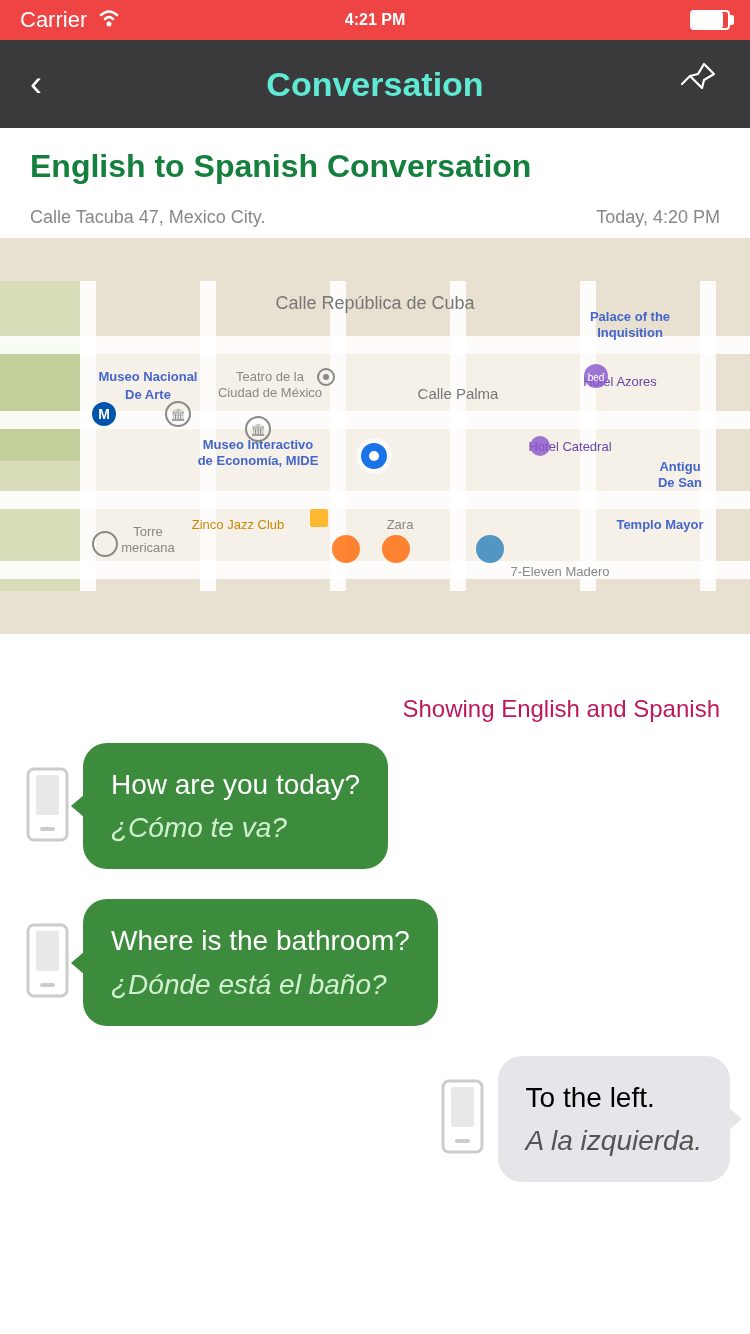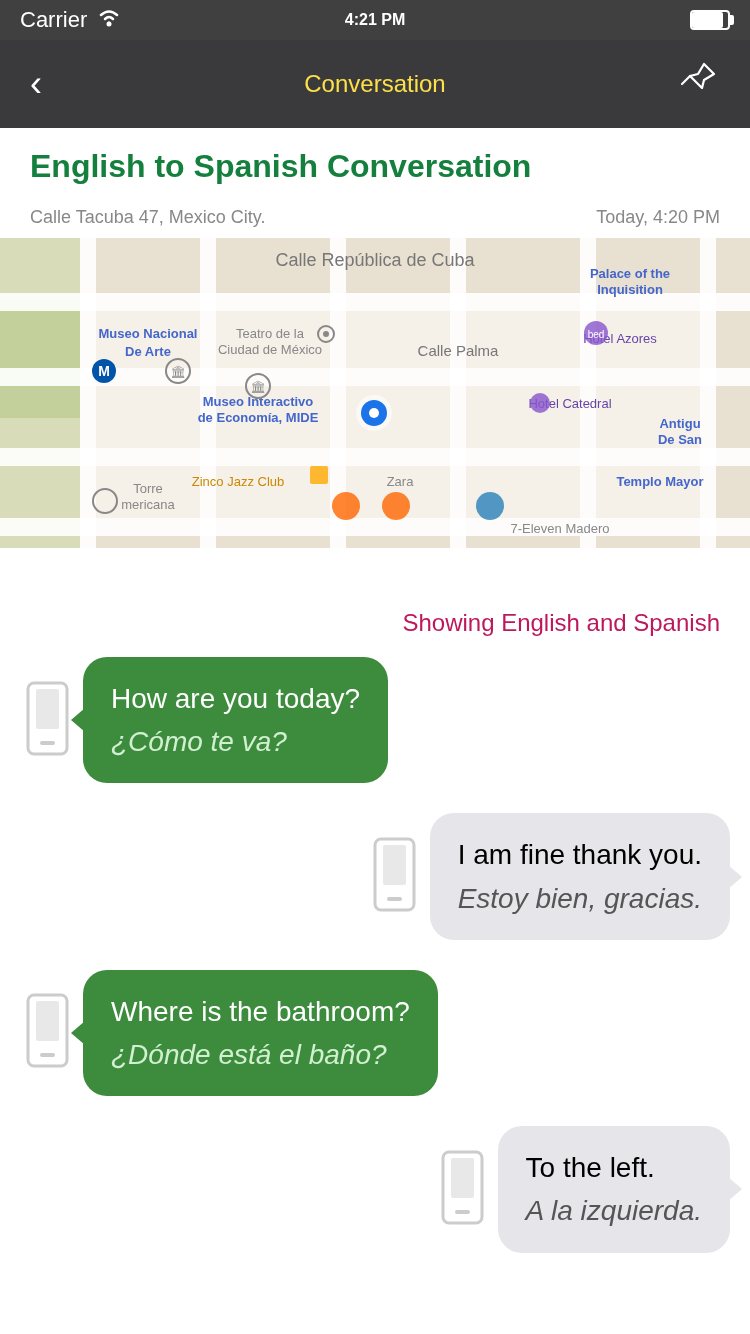--- a/index.html
+++ b/index.html
@@ -7,21 +7,21 @@
     body {
       width: 750px;
       min-height: 1334px;
       font-family: -apple-system, 'Helvetica Neue', Arial, sans-serif;
       background: #fff;
       overflow-x: hidden;
     }
 
     
     .status-bar {
-      background: #404040;
+      background: #ef4444;
       color: #fff;
       height: 40px;
       display: flex;
       align-items: center;
       justify-content: space-between;
       padding: 0 20px;
       font-size: 22px;
       font-weight: 500;
     }
     .status-bar .carrier-wifi { display: flex; align-items: center; gap: 8px; }
@@ -45,23 +45,23 @@
       padding: 0 30px;
     }
     .nav-back {
       color: #fff;
       font-size: 36px;
       font-weight: 300;
       cursor: pointer;
       width: 60px;
     }
     .nav-title {
-      color: #fde047;
-      font-size: 24px;
-      font-weight: 400;
+      color: #5eead4;
+      font-size: 34px;
+      font-weight: 700;
     }
     .nav-pin {
       color: #fff;
       font-size: 32px;
       width: 60px;
       text-align: right;
       cursor: pointer;
     }
 
     
@@ -78,21 +78,21 @@
     .conversation-meta {
       display: flex;
       justify-content: space-between;
       color: #888;
       font-size: 18px;
     }
 
     
     .map-container {
       width: 750px;
-      height: 310px;
+      height: 396px;
       background: #e8e0d0;
       position: relative;
       overflow: hidden;
     }
     .map-svg {
       width: 100%;
       height: 100%;
     }
 
     
@@ -318,33 +318,20 @@
         <rect x="16" y="8" width="23" height="40" rx="2" fill="#e8e8e8"></rect>
         <rect x="20" y="60" width="15" height="4" rx="2" fill="#ccc"></rect>
       </svg>
     </div>
     <div class="bubble green">
       <span>How are you today?</span>
       <span class="translation">¿Cómo te va?</span>
     </div>
   </div>
 
-  <div class="message-row right">
-    <div class="bubble gray">
-      <span>I am fine thank you.</span>
-      <span class="translation">Estoy bien, gracias.</span>
-    </div>
-    <div>
-      <svg width="55" height="75" viewBox="0 0 55 75" fill="none">
-        <rect x="8" y="2" width="39" height="71" rx="6" stroke="#ccc" stroke-width="3" fill="none"></rect>
-        <rect x="16" y="8" width="23" height="40" rx="2" fill="#e8e8e8"></rect>
-        <rect x="20" y="60" width="15" height="4" rx="2" fill="#ccc"></rect>
-      </svg>
-    </div>
-  </div>
 
   <div class="message-row left">
     <div>
       <svg width="55" height="75" viewBox="0 0 55 75" fill="none">
         <rect x="8" y="2" width="39" height="71" rx="6" stroke="#ccc" stroke-width="3" fill="none"></rect>
         <rect x="16" y="8" width="23" height="40" rx="2" fill="#e8e8e8"></rect>
         <rect x="20" y="60" width="15" height="4" rx="2" fill="#ccc"></rect>
       </svg>
     </div>
     <div class="bubble green">

